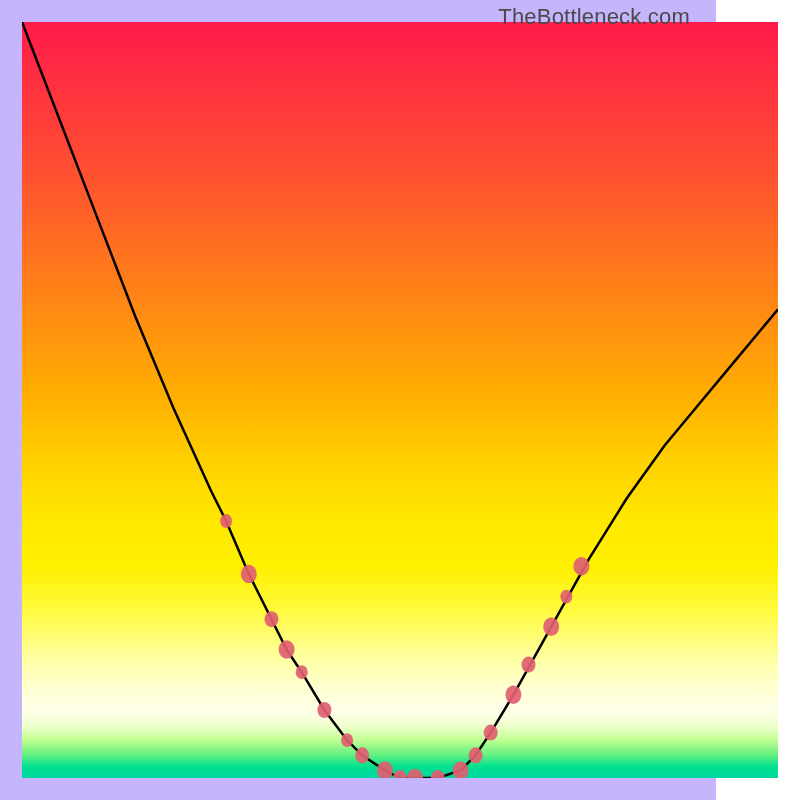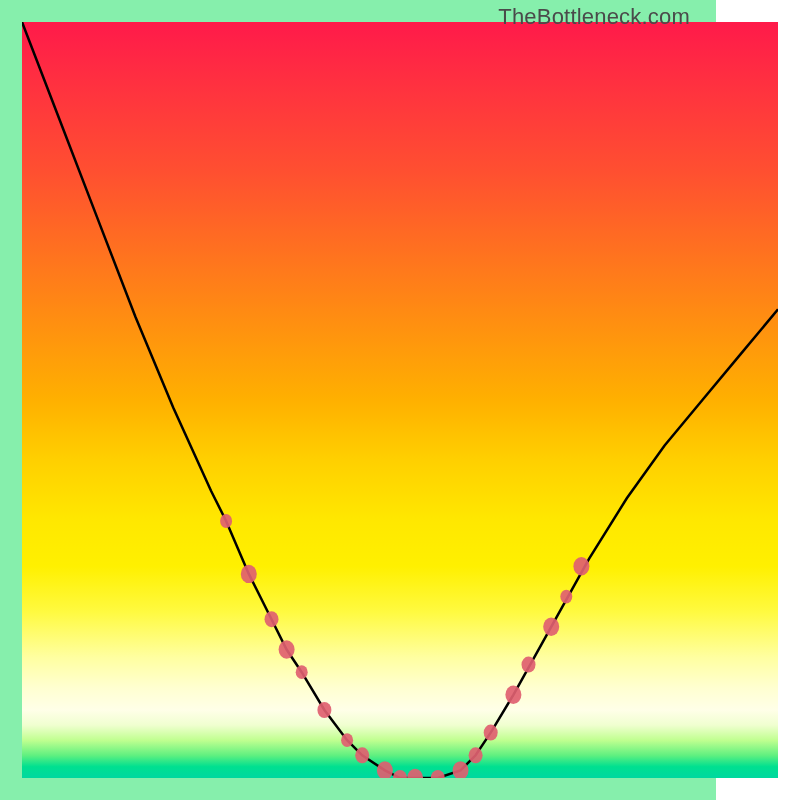--- a/index.html
+++ b/index.html
@@ -1,17 +1,17 @@
 <!DOCTYPE html>
 <html><head>
 <meta charset="utf-8">
 <style>
   * { margin: 0; padding: 0; box-sizing: border-box; }
   body { width: 800px; height: 800px; overflow: hidden; position: relative; font-family: Arial, sans-serif; }
-  .frame { width: 716px; height: 800px; background: #86efac; position: relative; }
+  .frame { width: 716px; height: 800px; background: #c4b5fd; position: relative; }
   .plot-area { position: absolute; left: 22px; top: 22px; width: 756px; height: 756px; }
   .gradient-bg {
     position: absolute; inset: 0;
     background: linear-gradient(to bottom,
       #ff1a4a 0%,
       #ff3040 8%,
       #ff5030 20%,
       #ff7020 30%,
       #ff9010 40%,
       #ffb000 50%,

